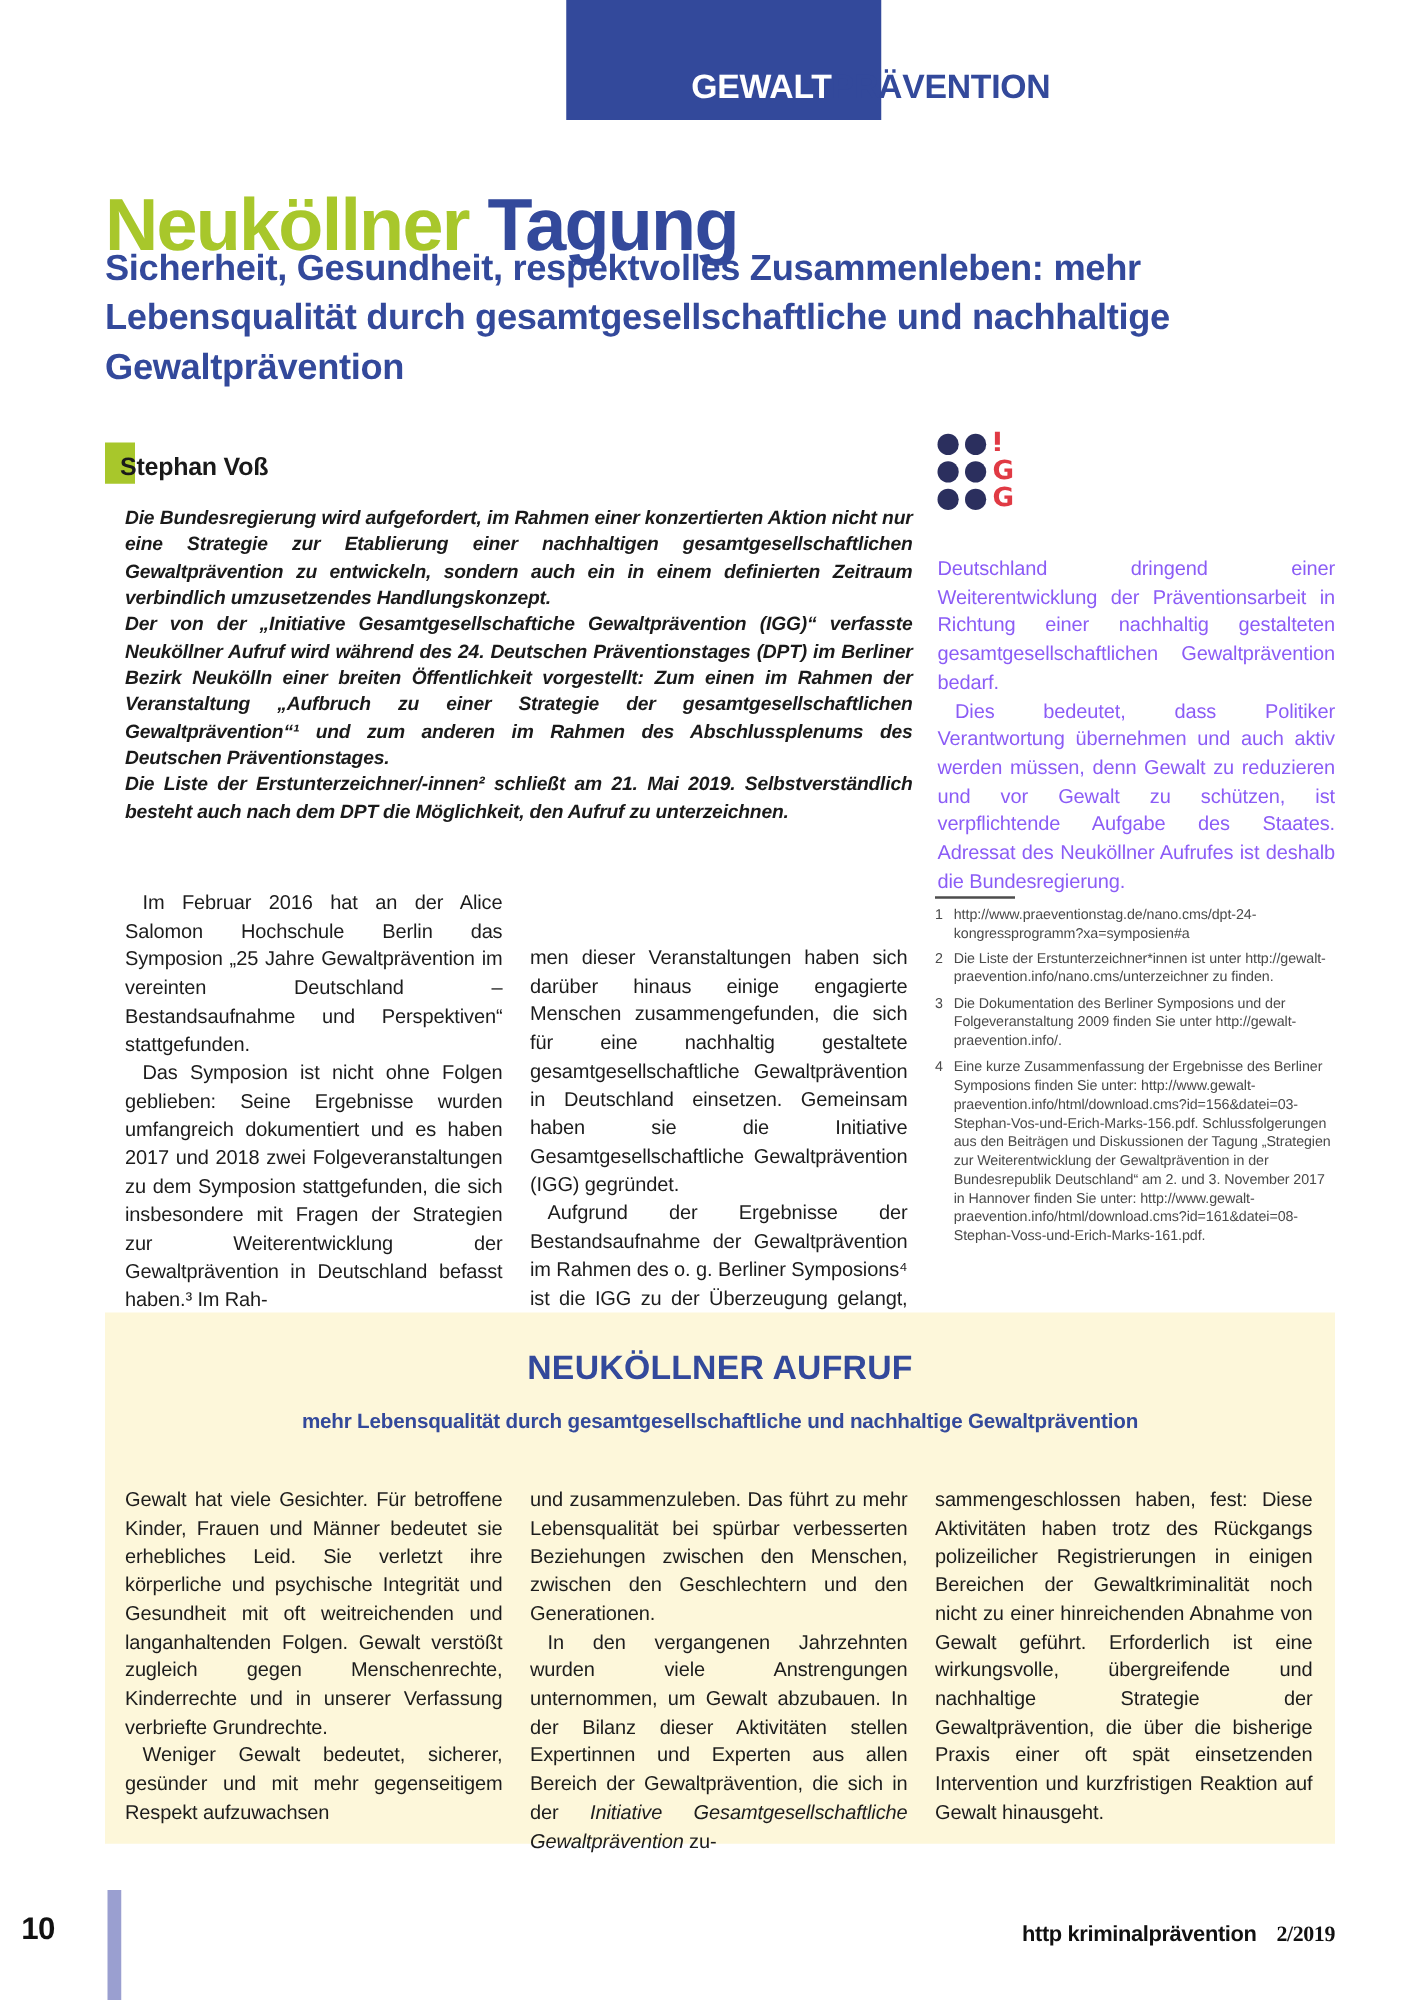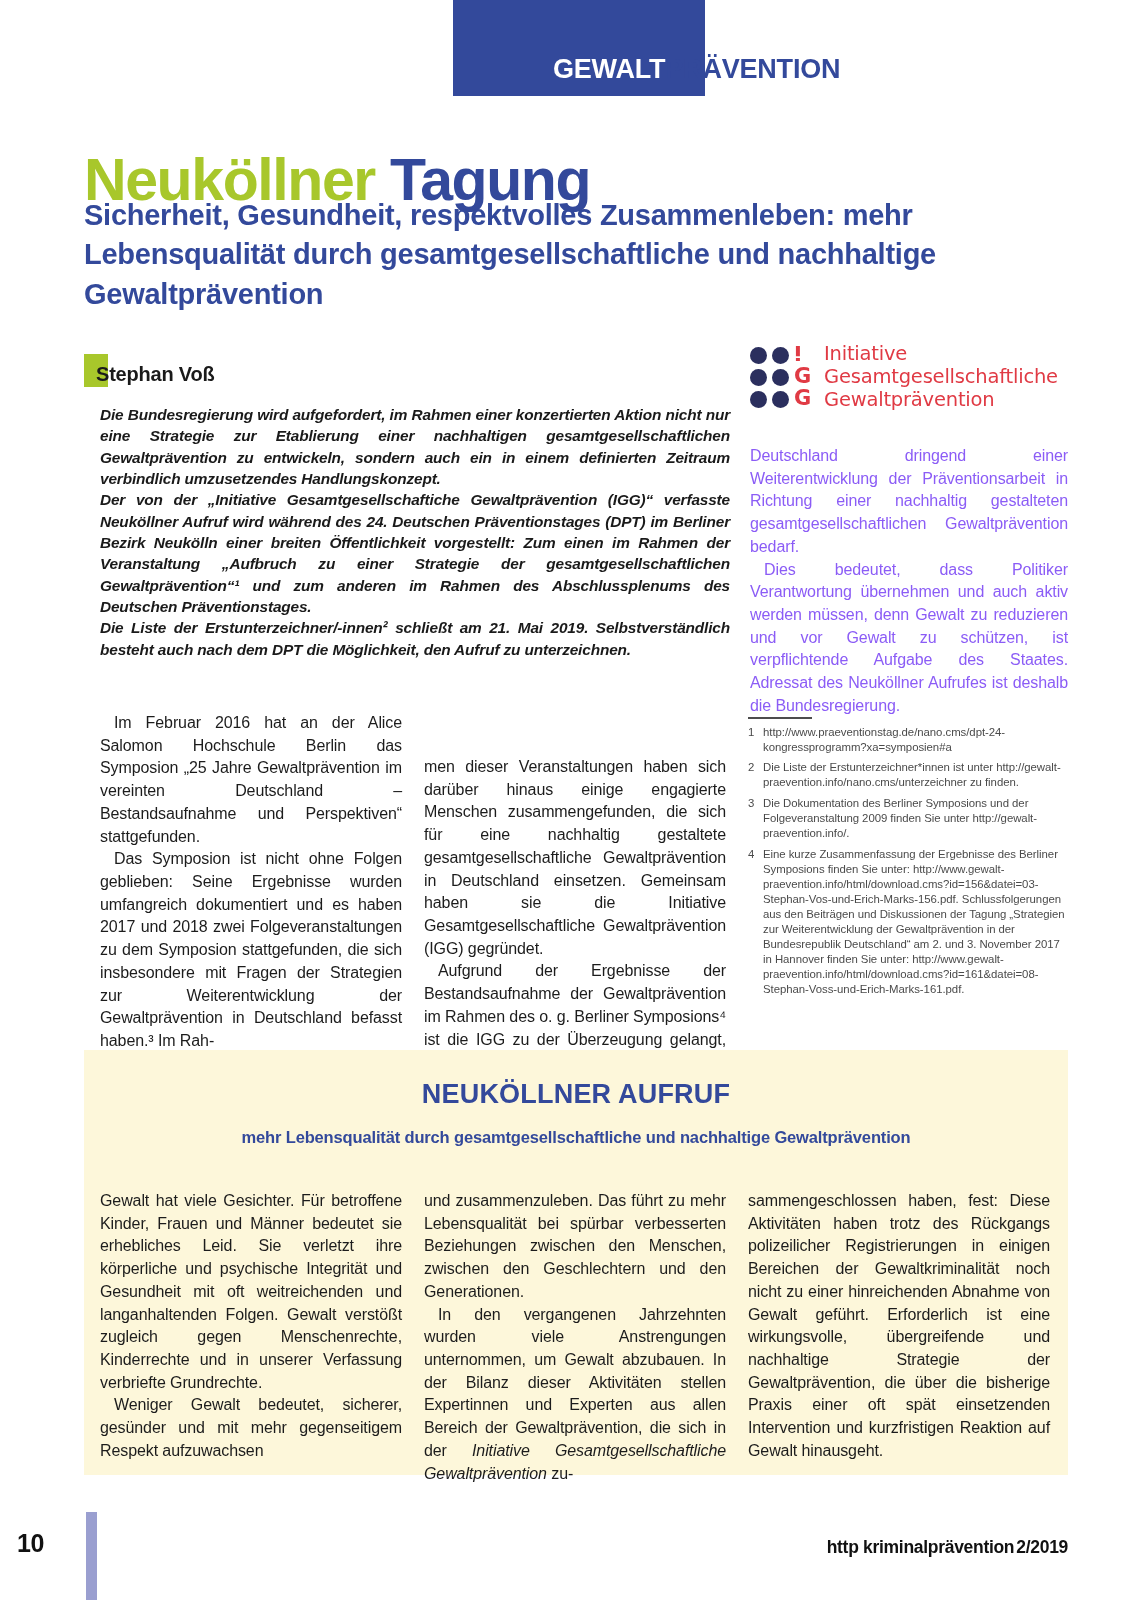--- a/index.html
+++ b/index.html
@@ -258,21 +258,21 @@
   }
   #footer-right {
     position: absolute;
     right: 64px; top: 1537px;
     font-size: 17.5px;
     font-weight: bold;
     color: #111111;
     letter-spacing: -0.3px;
     white-space: nowrap;
   }
-  #footer-right .issue { margin-left: 2px; }
+  #footer-right .issue { margin-left: 16px; font-family: Liberation Serif, serif; }
 </style>
 </head>
 <body>
 
 <div id="masthead">
   <div id="masthead-block"></div>
   <div id="masthead-title">
     <span class="part-a">GEWALT</span><span class="part-b">PRÄVENTION</span>
   </div>
 </div>
@@ -291,25 +291,20 @@
   <div id="logo-grid">
     <div class="logo-dot"></div>
     <div class="logo-dot"></div>
     <div class="logo-letter">ⵑ</div>
     <div class="logo-dot"></div>
     <div class="logo-dot"></div>
     <div class="logo-letter">G</div>
     <div class="logo-dot"></div>
     <div class="logo-dot"></div>
     <div class="logo-letter">G</div>
-  </div>
-  <div id="logo-text">
-    <div>Initiative</div>
-    <div>Gesamtgesellschaftliche</div>
-    <div>Gewaltprävention</div>
   </div>
 </div>
 
 <div id="intro">
   <p>Die Bundesregierung wird aufgefordert, im Rahmen einer konzertierten Aktion nicht nur eine Strategie zur Etablierung einer nachhaltigen gesamtgesellschaftlichen Gewaltprävention zu entwickeln, sondern auch ein in einem definierten Zeitraum verbindlich umzusetzendes Handlungskonzept.</p>
   <p>Der von der „Initiative Gesamtgesellschaftiche Gewaltprävention (IGG)“ verfasste Neuköllner Aufruf wird während des 24. Deutschen Präventionstages (DPT) im Berliner Bezirk Neukölln einer breiten Öffentlichkeit vorgestellt: Zum einen im Rahmen der Veranstaltung „Aufbruch zu einer Strategie der gesamtgesellschaftlichen Gewaltprävention“¹ und zum anderen im Rahmen des Abschlussplenums des Deutschen Präventionstages.</p>
   <p>Die Liste der Erstunterzeichner/-innen² schließt am 21. Mai 2019. Selbstverständlich besteht auch nach dem DPT die Möglichkeit, den Aufruf zu unterzeichnen.</p>
 </div>
 
 <div id="right-cont">

